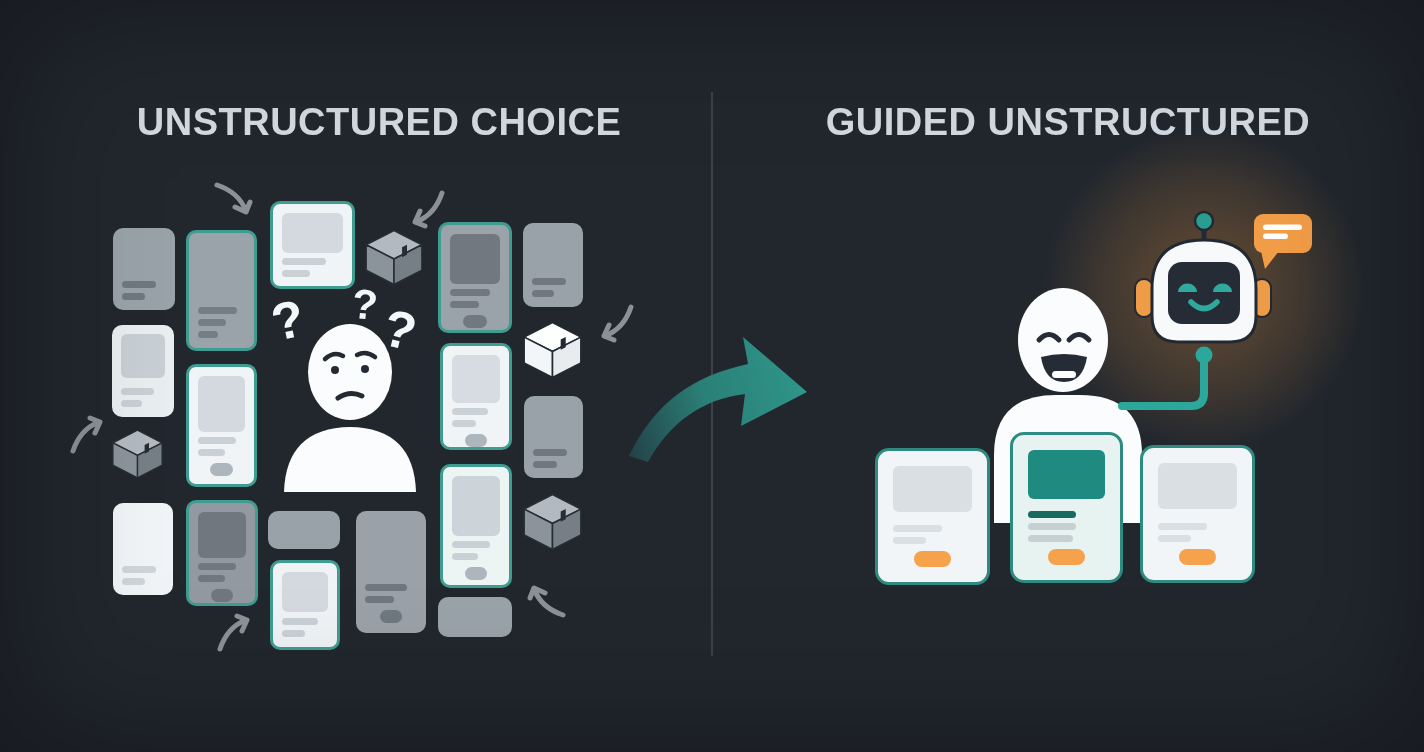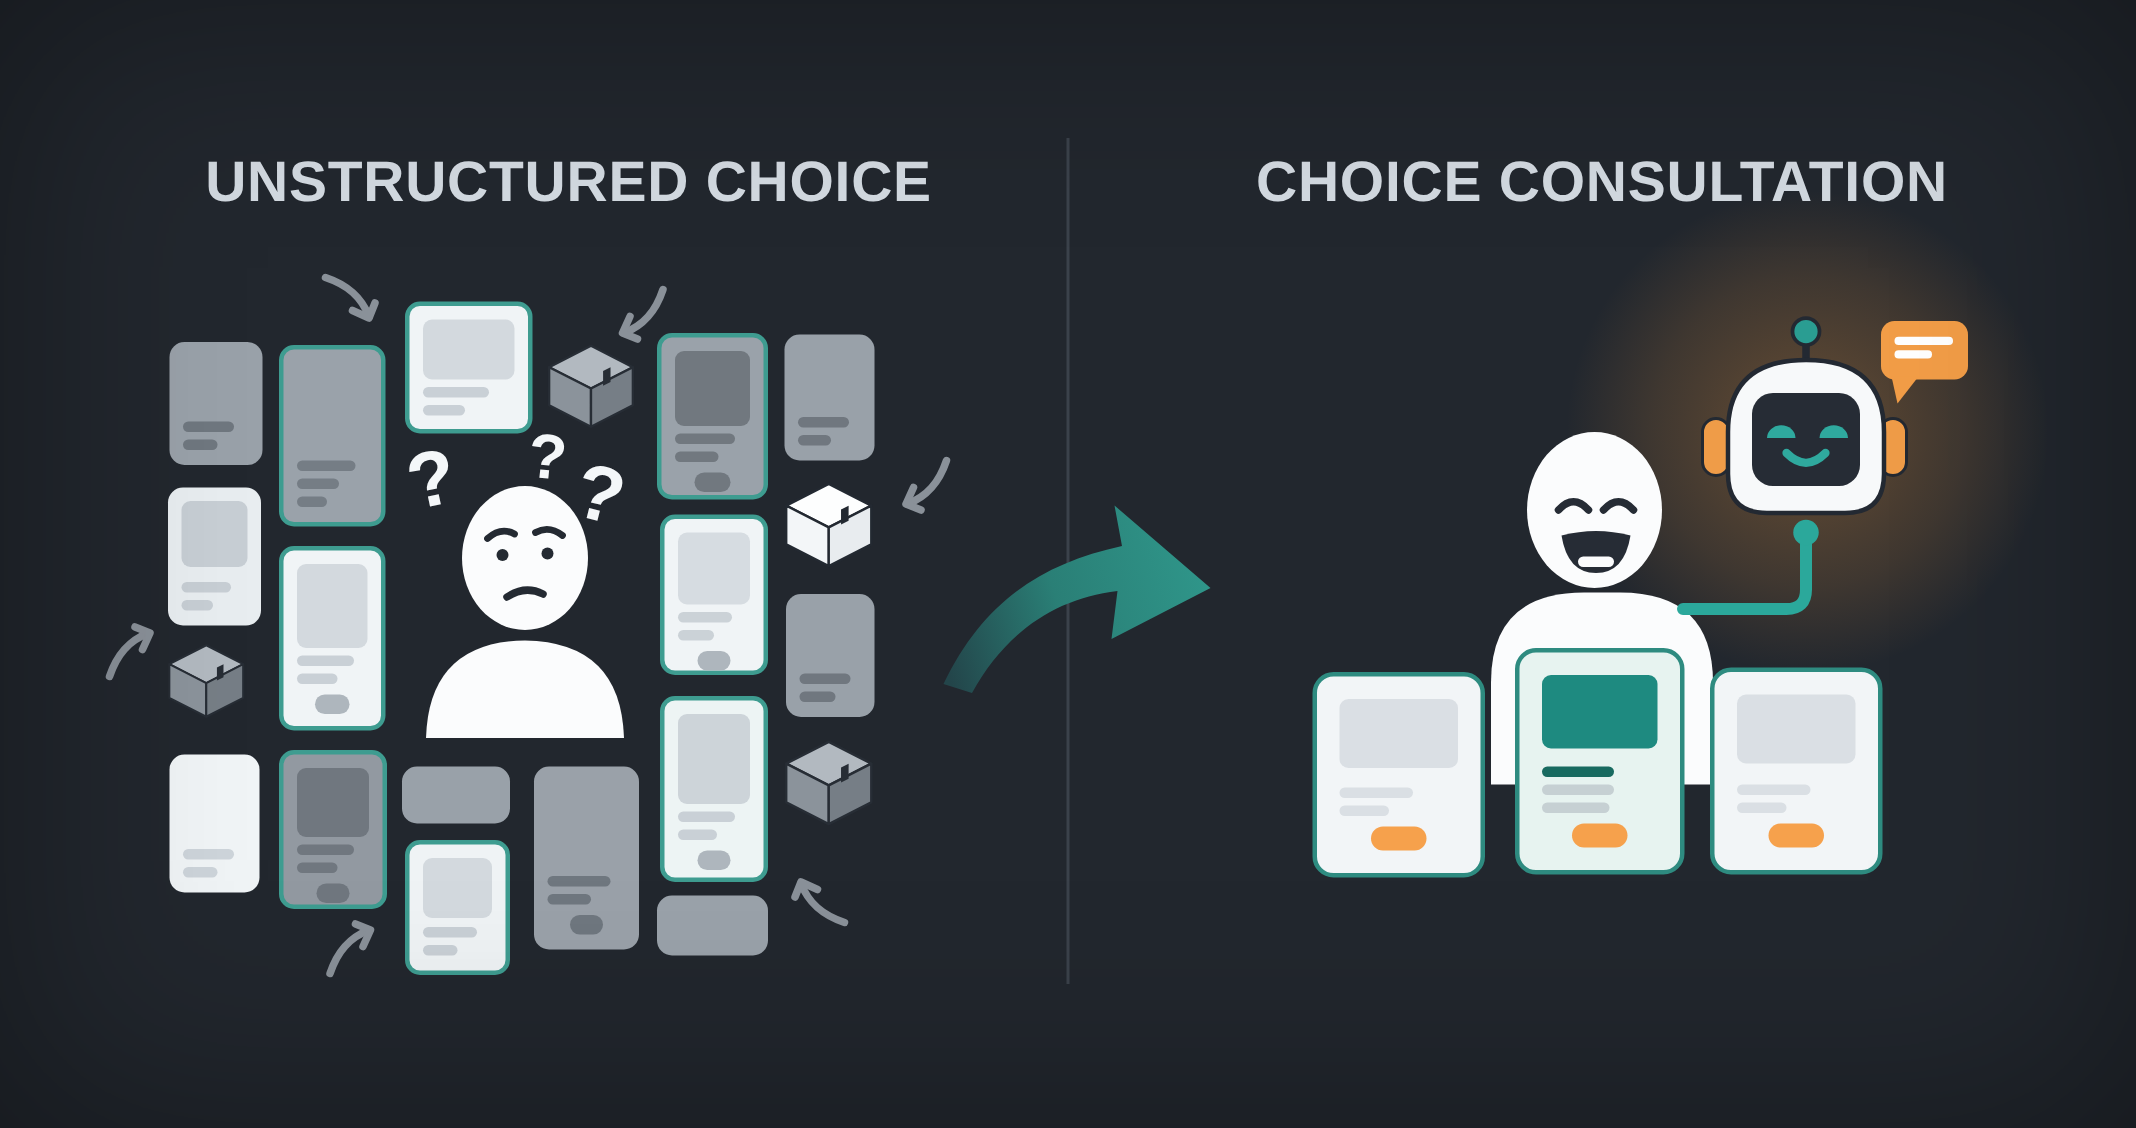--- a/index.html
+++ b/index.html
@@ -37,21 +37,21 @@
 </style>
 </head>
 <body>
 
 <div class="stage">
 
   <div class="divider"></div>
   <div class="glow"></div>
 
   <div class="panel-title left">UNSTRUCTURED CHOICE</div>
-  <div class="panel-title right">CHOICE CONSULTATION</div>
+  <div class="panel-title right">GUIDED UNSTRUCTURED</div>
 
   <svg class="under-svg" width="1424" height="752" viewBox="0 0 1424 752">
     <g>
       <path d="M994,523 L994,455 Q994,395 1056,395 L1080,395 Q1142,395 1142,455 L1142,523 Z" fill="#FBFCFD"></path>
     </g>
   </svg>
 
   <div id="cards-layer">
       <div class="card" style="left: 113px; top: 228px; width: 62px; height: 82px; background: rgb(153, 161, 169); border-radius: 10px;">
         <div class="cgap"></div>

